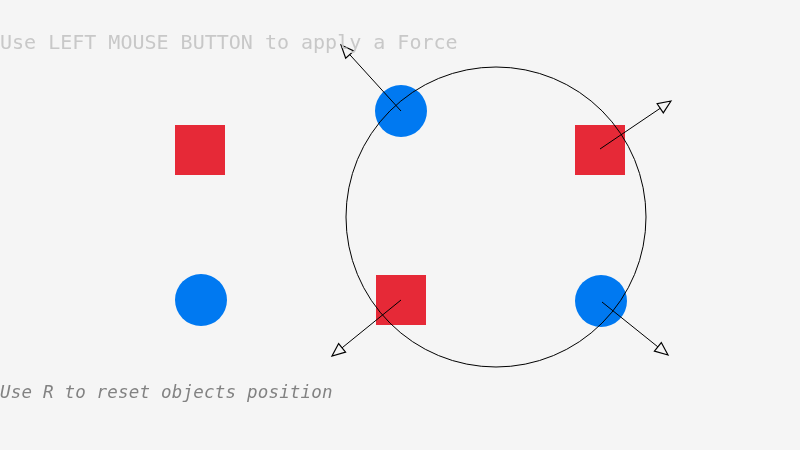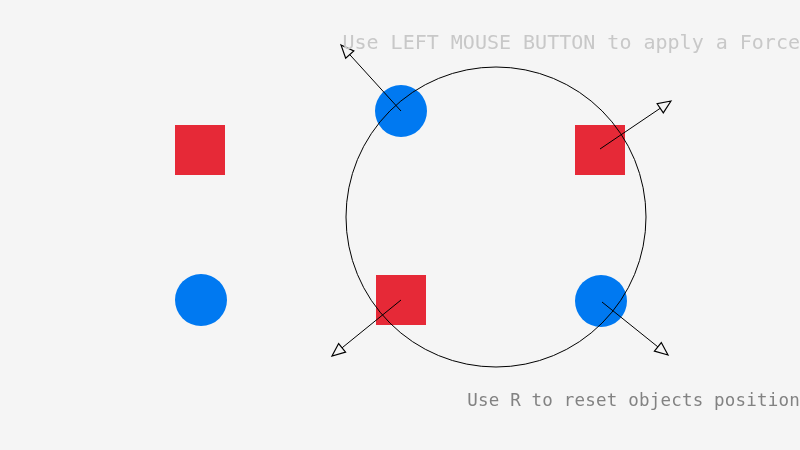--- a/index.html
+++ b/index.html
@@ -18,35 +18,36 @@
     position: absolute;
     left: 0;
     top: 0;
     width: 800px;
     height: 450px;
   }
   .instruction {
     position: absolute;
     left: 0;
     width: 800px;
-    text-align: right;
+    text-align: left;
     white-space: pre;
     -webkit-font-smoothing: none;
   }
   .instruction.top {
     top: 32px;
     font-size: 20px;
     line-height: 20px;
     letter-spacing: 0px;
   }
   .instruction.bottom {
-    top: 391px;
+    top: 383px;
     font-size: 17.5px;
     line-height: 18px;
     letter-spacing: 0.2px;
+    font-style: italic;
   }
 </style>
 </head>
 <body>
 
 <div class="stage" style="background: rgb(245, 245, 245);">
   <svg id="scene" class="scene-svg" viewBox="0 0 800 450">
       <rect x="175" y="125" width="50" height="50" fill="#e62937"></rect>
       <circle cx="401" cy="111" r="26" fill="#0079f1"></circle>
       <rect x="575" y="125" width="50" height="50" fill="#e62937"></rect>

